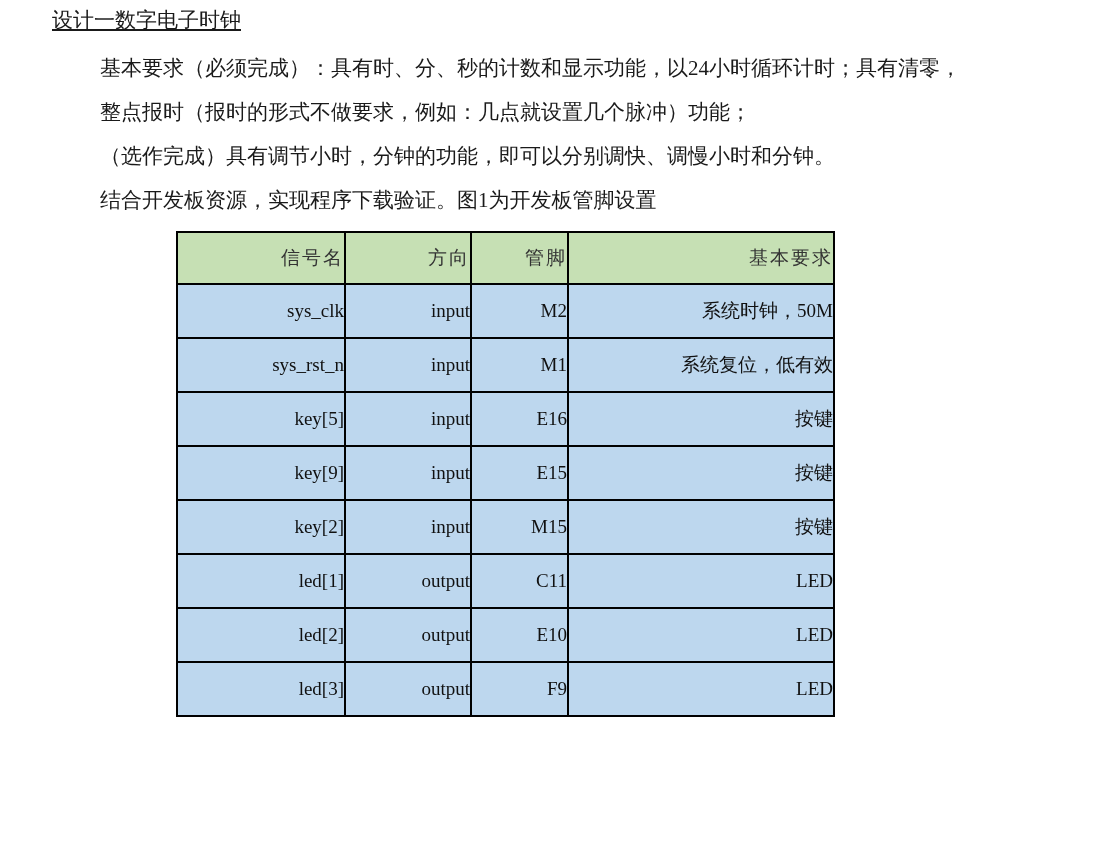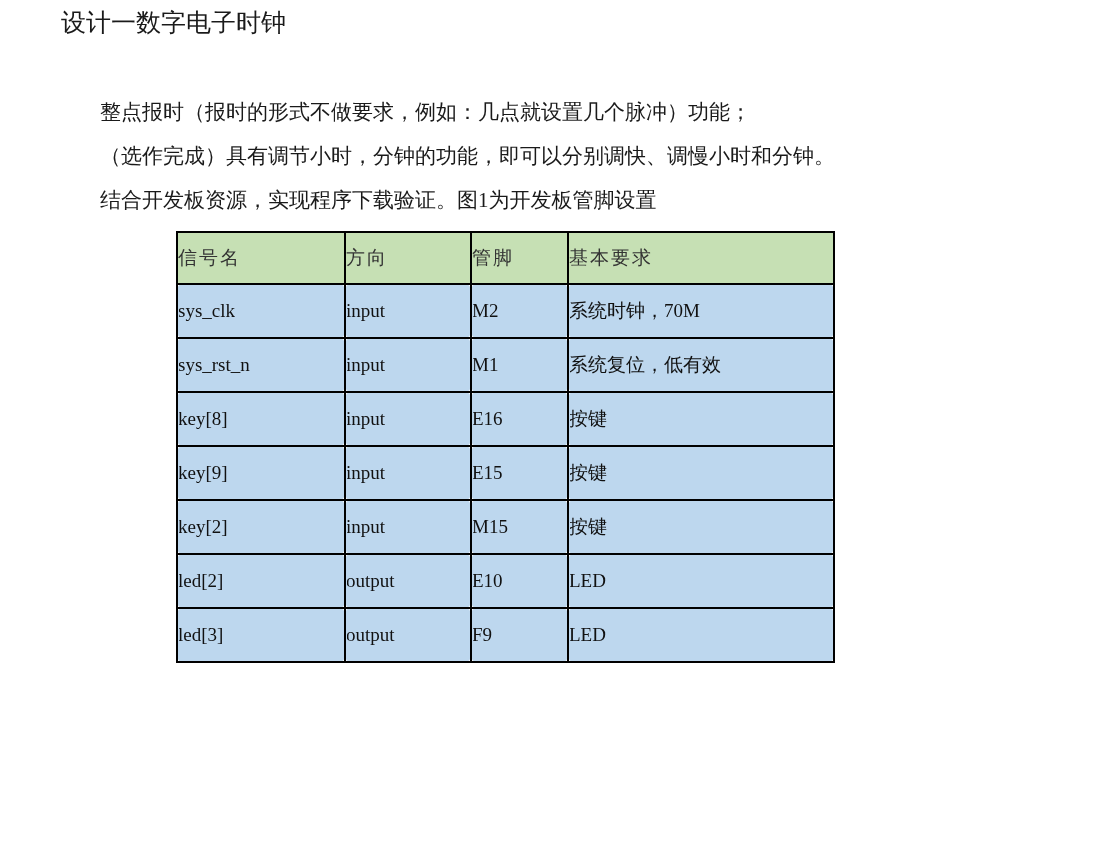--- a/index.html
+++ b/index.html
@@ -11,24 +11,25 @@
     position: relative;
     width: 1105px;
     height: 849px;
     background: #ffffff;
     font-family: "Liberation Serif", "DejaVu Serif", serif;
     color: #1a1a1a;
     overflow: hidden;
   }
   .doc-title {
     position: absolute;
-    left: 61px;
+    left: 52px;
     top: 6px;
-    font-size: 25px;
+    font-size: 21px;
     white-space: nowrap;
+    text-decoration: underline;
   }
   .doc-line {
     position: absolute;
     left: 100px;
     font-size: 21px;
     white-space: nowrap;
   }
   .line-1 { top: 54px; }
   .line-2 { top: 98px; }
   .line-3 { top: 142px; }
@@ -43,47 +44,47 @@
     width: 657px;
     font-family: "Liberation Serif", "DejaVu Serif", serif;
   }
   .pin-table col.c-signal { width: 168px; }
   .pin-table col.c-dir    { width: 126px; }
   .pin-table col.c-pin    { width: 97px; }
   .pin-table col.c-desc   { width: 266px; }
 
   .pin-table th, .pin-table td {
     border: 2px solid #000000;
-    text-align: left;
+    text-align: right;
     vertical-align: middle;
     font-weight: normal;
     font-size: 19px;
     padding: 0;
     overflow: hidden;
   }
   .pin-table th {
     height: 50px;
     background: #c6e0b4;
     color: #333333;
     letter-spacing: 2px;
   }
   .pin-table td {
     height: 52px;
     background: #bdd7ee;
     color: #111111;
-    border-radius: 6px;
   }
 </style>
 </head>
 <body>
 
 <div class="page">
 
   <div class="doc-title">设计一数字电子时钟</div>
 
+  <div class="doc-line line-1">基本要求（必须完成）：具有时、分、秒的计数和显示功能，以24小时循环计时；具有清零，</div>
   <div class="doc-line line-2">整点报时（报时的形式不做要求，例如：几点就设置几个脉冲）功能；</div>
   <div class="doc-line line-3">（选作完成）具有调节小时，分钟的功能，即可以分别调快、调慢小时和分钟。</div>
   <div class="doc-line line-4">结合开发板资源，实现程序下载验证。图1为开发板管脚设置</div>
 
   <table class="pin-table">
     <colgroup>
       <col class="c-signal">
         <col class="c-dir">
         <col class="c-pin">
         <col class="c-desc">
@@ -94,45 +95,51 @@
         <th>方向</th>
         <th>管脚</th>
         <th>基本要求</th>
       </tr>
     </thead>
     <tbody>
       <tr>
         <td>sys_clk</td>
         <td>input</td>
         <td>M2</td>
-        <td>系统时钟，70M</td>
+        <td>系统时钟，50M</td>
       </tr>
       <tr>
         <td>sys_rst_n</td>
         <td>input</td>
         <td>M1</td>
         <td>系统复位，低有效</td>
       </tr>
       <tr>
-        <td>key[8]</td>
+        <td>key[5]</td>
         <td>input</td>
         <td>E16</td>
         <td>按键</td>
       </tr>
       <tr>
         <td>key[9]</td>
         <td>input</td>
         <td>E15</td>
         <td>按键</td>
       </tr>
       <tr>
         <td>key[2]</td>
         <td>input</td>
         <td>M15</td>
         <td>按键</td>
+      </tr>
+      <tr>
+        <td>led[1]</td>
+        <td>output</td>
+        <td>C11</td>
+        <td>LED</td>
       </tr>
       <tr>
         <td>led[2]</td>
         <td>output</td>
         <td>E10</td>
         <td>LED</td>
       </tr>
       <tr>
         <td>led[3]</td>
         <td>output</td>

